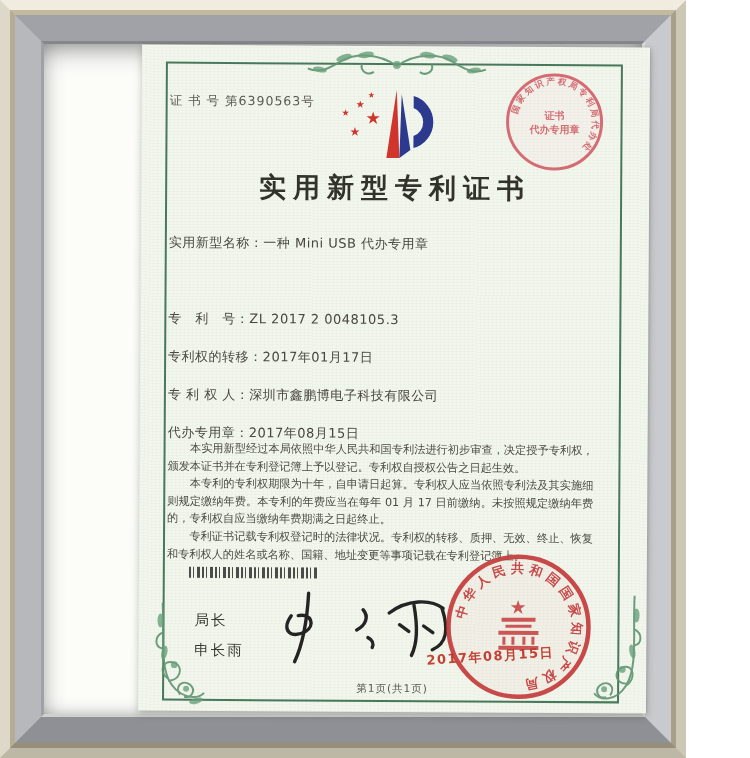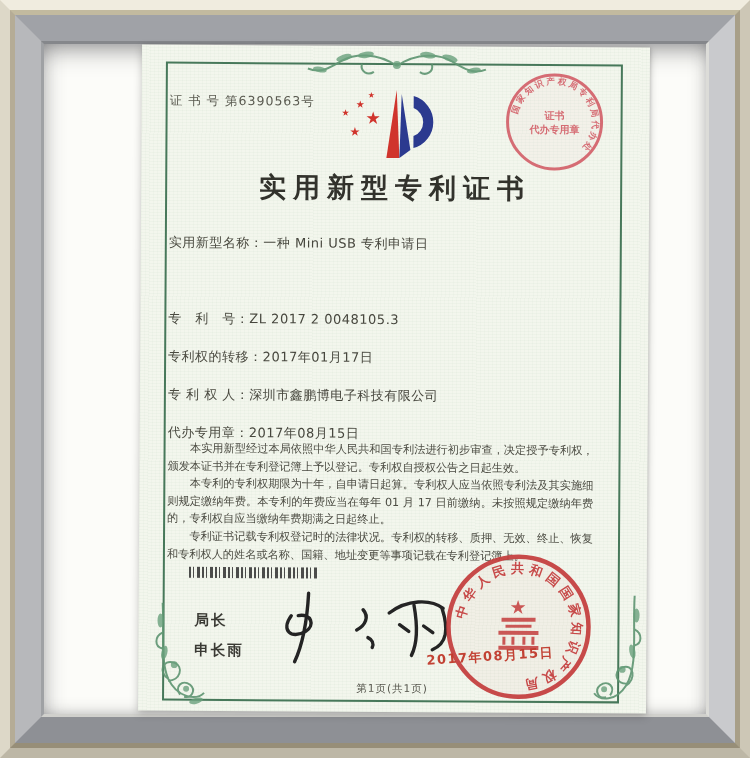--- a/index.html
+++ b/index.html
@@ -1,18 +1,18 @@
 <!DOCTYPE html>
 <html><head>
 <meta charset="utf-8">
 <style>
   * { margin:0; padding:0; box-sizing:border-box; }
   body { font-family:"DejaVu Sans","Liberation Sans",sans-serif; background:#ffffff; }
 
-  .photo { position:relative; width:750px; height:758px; background:#fbfaf6; overflow:hidden; }
+  .photo { position:relative; width:686px; height:758px; background:#fbfaf6; overflow:hidden; }
 
   
   .frame-l1 { position:absolute; inset:0; border:10px solid; border-color:#f0ecdf #cdc7b6 #bdb7a6 #ddd8c8; }
   .frame-l2 { position:absolute; inset:10px; border:5px solid; border-color:#c2ba9f #a89f88 #978e78 #b5ac96; }
   .frame-l3 { position:absolute; inset:15px; border:26px solid; border-color:#a0a2a7 #c9cacd #8e9095 #b7b8bb; }
   .frame-l4 { position:absolute; inset:41px; border:3px solid; border-color:#85878b #dcdcd8 #d0d0cc #9fa1a4; }
   .mat { position:absolute; inset:44px; background:#fcfcf9;
          box-shadow: inset 0 18px 24px -14px rgba(50,50,55,.55),
                      inset 16px 0 22px -16px rgba(50,50,55,.30),
                      inset -14px 0 18px -14px rgba(50,50,55,.25),
@@ -50,21 +50,21 @@
   .l-grant{ top:379px; }
   .line .lab { color:#4a4a40; }
 
   .body-text { position:absolute; left:28px; top:395px; width:426px;
                font-size:11.2px; line-height:17.6px; color:#4c4c43; text-align:justify; }
   .body-text p { text-indent:2em; }
 
   .barcode { position:absolute; left:50px; top:522px; width:130px; height:11px; opacity:.85;
              background:repeating-linear-gradient(90deg,#2e2e2e 0 2px,transparent 2px 4px,#2e2e2e 4px 5px,transparent 5px 8px,#2e2e2e 8px 11px,transparent 11px 13px); }
 
-  .director { position:absolute; left:56px; top:560px; font-size:14.5px; font-weight:bold;
+  .director { position:absolute; left:56px; top:560px; font-size:14.5px; font-weight:normal;
               color:#3a3a34; line-height:30px; letter-spacing:2px; }
 
   .sig { position:absolute; left:125px; top:538px; transform:rotate(-2deg); }
 
   .seal-bottom { position:absolute; left:305px; top:505px; opacity:.92; }
   .seal-date { position:absolute; left:288px; top:601px; font-size:13px; font-weight:bold;
                color:#c0392b; letter-spacing:1.5px; transform:rotate(-4deg); opacity:.95; }
   .seal-top { position:absolute; left:358px; top:20px; opacity:.88; }
 
   .footer { position:absolute; left:0; right:0; top:636px; text-align:center;
@@ -144,21 +144,21 @@
         <text x="16" y="52" font-size="12">★</text>
         <text x="8" y="32" font-size="9">★</text>
         <text x="22" y="24" font-size="10">★</text>
         <text x="34" y="14" font-size="8">★</text>
       </g>
     </svg>
 
     <div class="title">实用新型专利证书</div>
 
     <div class="line l-name">
-      <span class="lab">实用新型名称：</span><span>一种 Mini USB 专利申请日</span>
+      <span class="lab">实用新型名称：</span><span>一种 Mini USB 代办专用章</span>
     </div>
     <div class="line l-no">
       <span class="lab">专　利　号：</span><span>ZL 2017 2 0048105.3</span>
     </div>
     <div class="line l-app">
       <span class="lab">专利权的转移：</span><span>2017年01月17日</span>
     </div>
     <div class="line l-own">
       <span class="lab">专 利 权 人：</span><span>深圳市鑫鹏博电子科技有限公司</span>
     </div>

